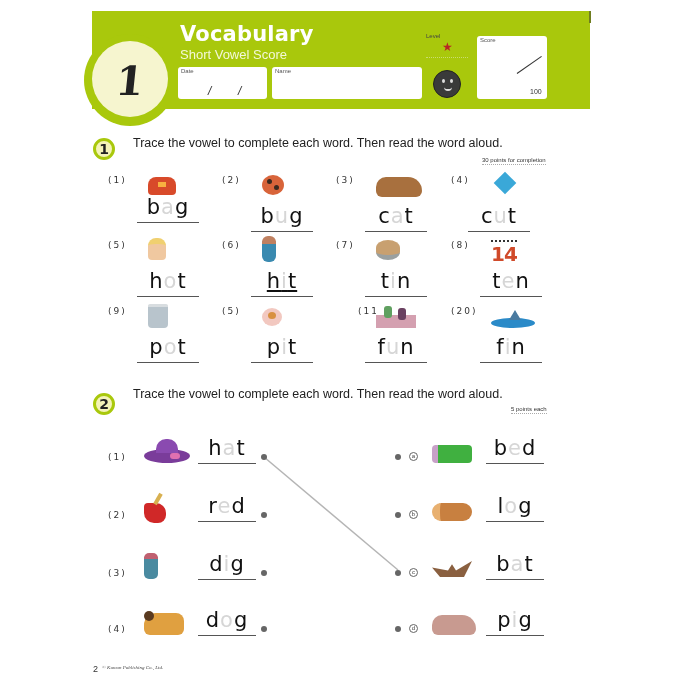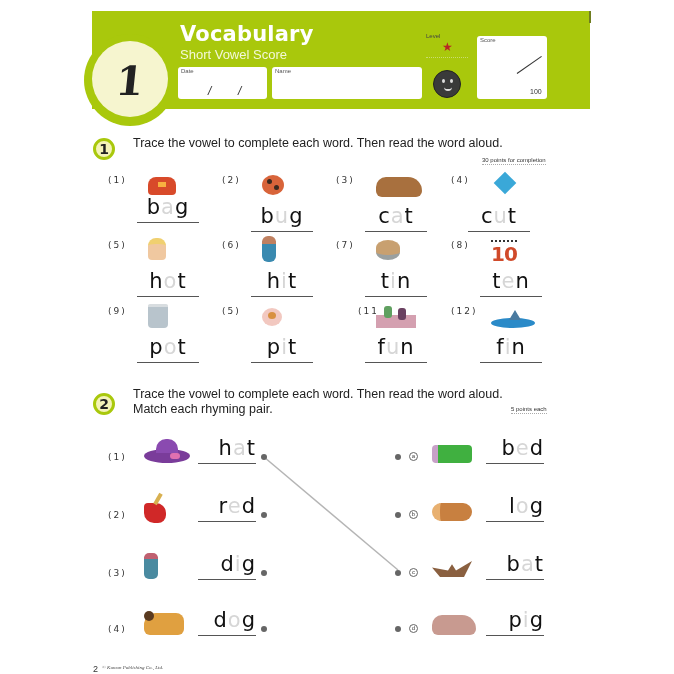--- a/index.html
+++ b/index.html
@@ -67,21 +67,21 @@
     }
 
     .item-num { position: absolute; font-size: 9px; color: #333; letter-spacing: 2px; font-family: "DejaVu Sans", sans-serif; }
     .pic { position: absolute; }
     .word {
       position: absolute; width: 62px; height: 30px; border-bottom: 1px solid #555;
       text-align: center; font-family: "DejaVu Sans", sans-serif; font-size: 21px; line-height: 28px; color: #111;
       letter-spacing: 1px;
     }
     .word .vowel { color: #d6d6d6; }
-    .word.m { width: 58px; text-align: right; }
+    .word.m { width: 58px; }
 
     .dot { position: absolute; width: 6px; height: 6px; border-radius: 50%; background: #666; }
     .letter-circle {
       position: absolute; width: 9px; height: 9px; border-radius: 50%; border: 1px solid #666;
       font-size: 6px; line-height: 7px; text-align: center; color: #444;
     }
     .match-line { position: absolute; left: 0; top: 0; }
     .footer-page { position: absolute; left: 93px; top: 664px; font-size: 9px; color: #333; }
     .footer-copy { position: absolute; left: 102px; top: 665px; font-size: 5px; color: #444; font-style: italic; font-family: "Liberation Serif", serif; }
   </style>
@@ -155,29 +155,29 @@
     <div class="word" style="left: 468px; top: 202px;"><span>c</span><span class="vowel">u</span><span>t</span></div>
     <span class="item-num" style="left: 108px; top: 240px;">(5)</span>
     <div class="pic" style="left: 148px; top: 234px;">
       <div style="width:18px;height:22px;background:#f0c8a0;border-radius:8px 8px 4px 4px;margin-top:4px;border-top:6px solid #f0d070"></div>
     </div>
     <div class="word" style="left: 137px; top: 267px;"><span>h</span><span class="vowel">o</span><span>t</span></div>
     <span class="item-num" style="left: 222px; top: 240px;">(6)</span>
     <div class="pic" style="left: 262px; top: 234px;">
       <div style="width:14px;height:26px;background:#3a8ab0;border-radius:6px;margin-top:2px;border-top:8px solid #c08060"></div>
     </div>
-    <div class="word" style="left: 251px; top: 267px;"><span>h</span><span class="vowel">i</span><span>t</span></div>
+    <div class="word" style="left: 251px; top: 267px; text-decoration: underline;"><span>h</span><span class="vowel">i</span><span>t</span></div>
     <span class="item-num" style="left: 336px; top: 240px;">(7)</span>
     <div class="pic" style="left: 376px; top: 234px;">
       <div style="width:24px;height:20px;background:#c8a070;border-radius:50%/40%;margin-top:6px;border-bottom:5px solid #9aa0a0"></div>
     </div>
     <div class="word" style="left: 365px; top: 267px;"><span>t</span><span class="vowel">i</span><span>n</span></div>
     <span class="item-num" style="left: 451px; top: 240px;">(8)</span>
     <div class="pic" style="left: 491px; top: 234px;">
-      <div style="font:bold 20px 'DejaVu Sans',sans-serif;color:#d04a2a;margin-top:6px;border-top:2px dotted #333;letter-spacing:-1px">10</div>
+      <div style="font:bold 20px 'DejaVu Sans',sans-serif;color:#d04a2a;margin-top:6px;border-top:2px dotted #333;letter-spacing:-1px">14</div>
     </div>
     <div class="word" style="left: 480px; top: 267px;"><span>t</span><span class="vowel">e</span><span>n</span></div>
     <span class="item-num" style="left: 108px; top: 306px;">(9)</span>
     <div class="pic" style="left: 148px; top: 300px;">
       <div style="width:20px;height:24px;background:#b8c4cc;border-radius:2px 2px 4px 4px;margin-top:4px;border-top:3px solid #d8dde0"></div>
     </div>
     <div class="word" style="left: 137px; top: 333px;"><span>p</span><span class="vowel">o</span><span>t</span></div>
     <span class="item-num" style="left: 222px; top: 306px;">(5)</span>
     <div class="pic" style="left: 262px; top: 300px;">
       <div style="width:20px;height:18px;background:#f2c8c0;border-radius:50%;margin-top:8px;position:relative">
@@ -186,35 +186,34 @@
     </div>
     <div class="word" style="left: 251px; top: 333px;"><span>p</span><span class="vowel">i</span><span>t</span></div>
     <span class="item-num" style="left: 340px; top: 306px; margin-left: 18px;">(11)</span>
     <div class="pic" style="left: 376px; top: 300px;">
       <div style="width:40px;height:22px;background:linear-gradient(#fff 40%,#d4a0b0 40%);margin-top:6px;position:relative">
         <span style="position:absolute;left:8px;top:0;width:8px;height:12px;background:#60a060;border-radius:3px"></span>
         <span style="position:absolute;left:22px;top:2px;width:8px;height:12px;background:#6a4060;border-radius:3px"></span>
       </div>
     </div>
     <div class="word" style="left: 365px; top: 333px;"><span>f</span><span class="vowel">u</span><span>n</span></div>
-    <span class="item-num" style="left: 451px; top: 306px;">(12)</span>
+    <span class="item-num" style="left: 451px; top: 306px;">(20)</span>
     <div class="pic" style="left: 491px; top: 300px;">
       <div style="width:44px;height:10px;background:#2a8ac8;border-radius:50%;margin-top:18px;position:relative">
         <span style="position:absolute;left:18px;top:-8px;width:0;height:0;border-left:6px solid transparent;border-right:6px solid transparent;border-bottom:10px solid #4a7aa0"></span>
       </div>
     </div>
     <div class="word" style="left: 480px; top: 333px;"><span>f</span><span class="vowel">i</span><span>n</span></div>
   </div>
 
 <div class="q-badge" style="left:93px;top:393px;">
   <span>2</span>
 </div>
 <div class="instr" style="left:133px;top:387px;">
   <div>Trace the vowel to complete each word. Then read the word aloud.</div>
-  <div>Match each rhyming pair.</div>
 </div>
 <div class="points" style="left:511px;top:406px;">5 points each</div>
 
 <svg class="match-line" width="674" height="674">
   <line x1="264" y1="457" x2="398" y2="570" stroke="#b5b5b5" stroke-width="1.5"></line>
 </svg>
 
 <div id="s2-left">
     <span class="item-num" style="left: 108px; top: 452px;">(1)</span>
     <div class="pic" style="left: 144px; top: 435px;">

